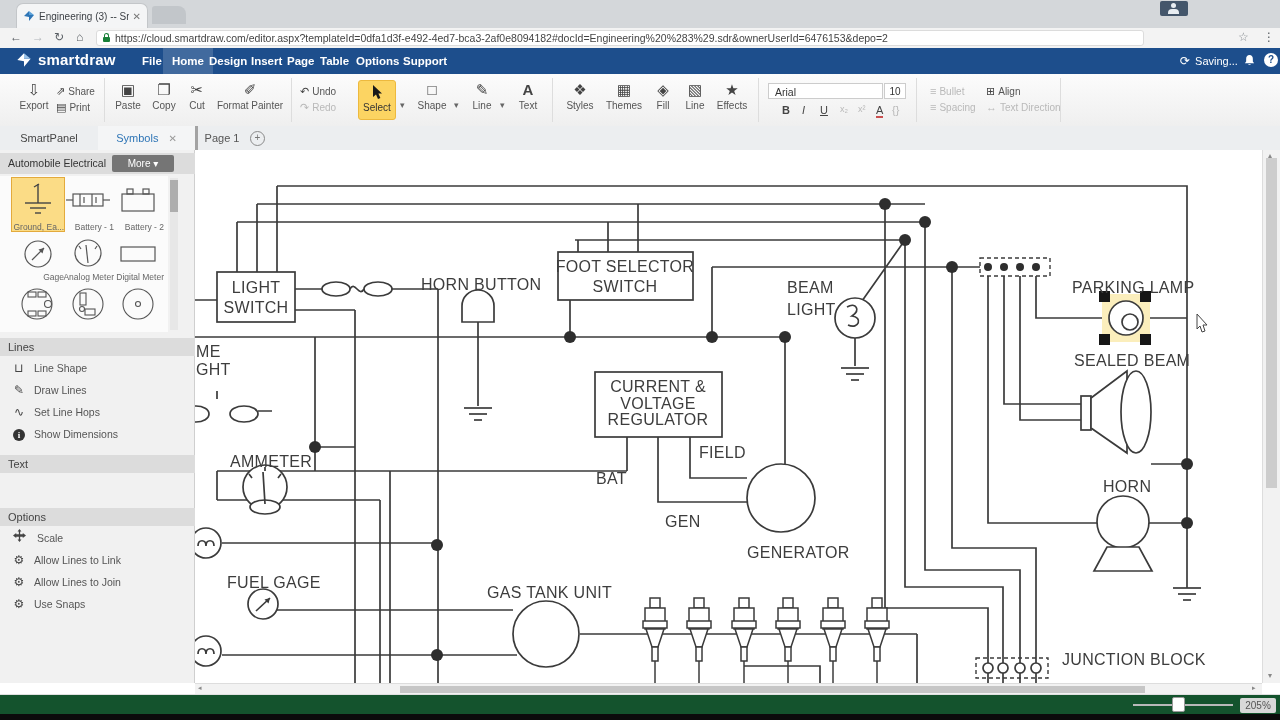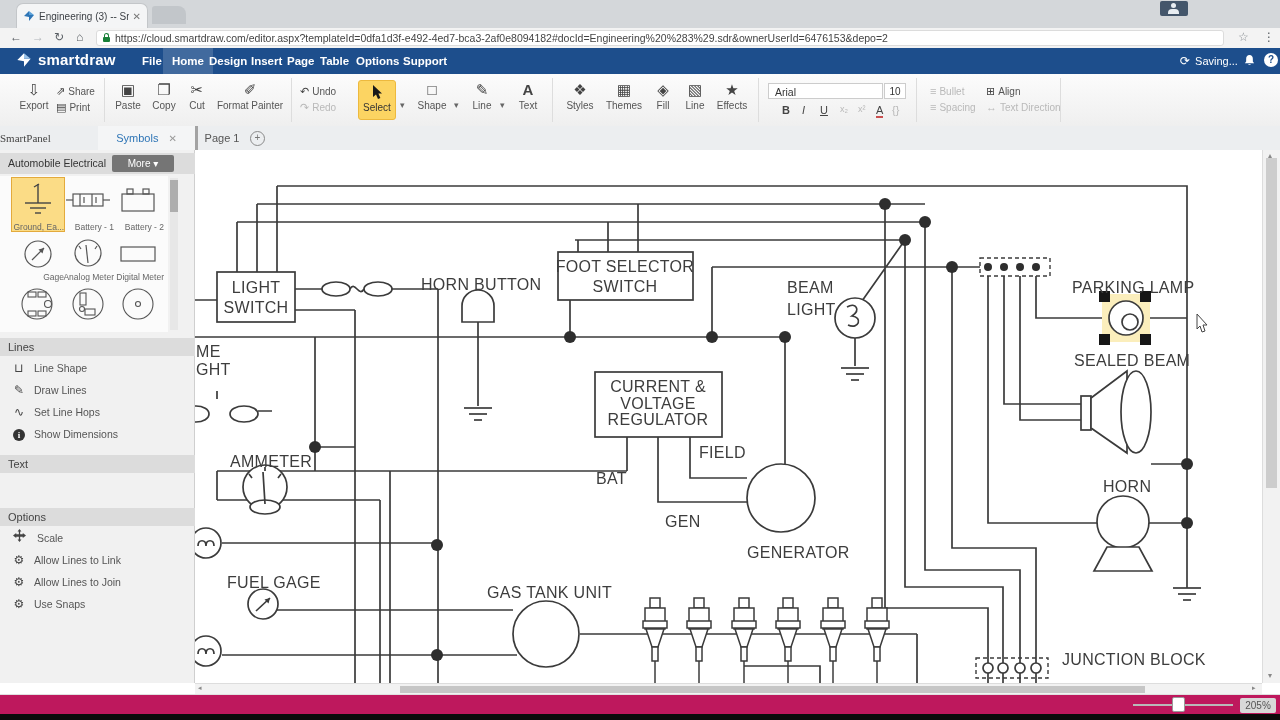--- a/index.html
+++ b/index.html
@@ -13,21 +13,21 @@
        display:flex;align-items:center;padding:0 6px;box-sizing:border-box;border:1px solid #c3c6c9;border-bottom:none;}
   #tab .title{font-size:10px;color:#3b3f44;white-space:nowrap;overflow:hidden;flex:1;margin:0 4px;}
   #tab .close{font-size:10px;color:#777;}
   #newtab{left:152px;top:6px;width:34px;height:18px;background:#c2c6ca;border-radius:3px 8px 0 0;}
   #profilechip{left:1160px;top:1px;width:28px;height:15px;background:#44566b;border-radius:2px;}
   #profilechip .head{position:absolute;left:11px;top:2px;width:5px;height:5px;border-radius:50%;background:#e8edf2;}
   #profilechip .bod{position:absolute;left:8px;top:8px;width:11px;height:5px;border-radius:4px 4px 0 0;background:#e8edf2;}
   #urlbar{left:0;top:28px;width:1280px;height:20px;background:#f3f3f3;border-bottom:1px solid #c9c9c9;}
   .navico{top:30px;font-size:12px;color:#5a5f64;}
   .navico.dis{color:#b3b7bb;}
-  #omnibox{left:96px;top:30px;width:1128px;height:16px;background:#fff;border:1px solid #dcdcdc;border-radius:3px;
+  #omnibox{left:96px;top:30px;width:1048px;height:16px;background:#fff;border:1px solid #dcdcdc;border-radius:3px;
       display:flex;align-items:center;padding:0 6px;box-sizing:border-box;}
   #padlock{width:7px;height:5px;background:#188038;border-radius:1px;position:relative;margin-right:5px;margin-top:3px;}
   #padlock:before{content:"";position:absolute;left:1px;top:-4px;width:3px;height:4px;border:1.4px solid #188038;border-bottom:none;border-radius:3px 3px 0 0;}
   #urltext{font-size:10.5px;color:#444;white-space:nowrap;overflow:hidden;}
   #star{left:1238px;top:30px;font-size:12px;color:#8a8f94;}
   #dots{left:1263px;top:30px;font-size:12px;color:#5a5f64;}
 
   
   #appheader{left:0;top:48px;width:1280px;height:26px;background:#1d4e8c;}
   #logo{left:16px;top:51px;display:flex;align-items:center;}
@@ -52,21 +52,21 @@
      border-radius:3px;text-align:center;font-size:10px;color:#333;box-sizing:border-box;padding-top:3px;}
   .caret{position:absolute;top:26px;font-size:9px;color:#666;}
   #fontbox{position:absolute;left:768px;top:9px;width:115px;height:16px;background:#fff;border:1px solid #ccc;
      font-size:10.5px;color:#333;line-height:16px;padding-left:6px;box-sizing:border-box;}
   #sizebox{position:absolute;left:884px;top:9px;width:22px;height:16px;background:#fff;border:1px solid #ccc;
      font-size:10px;color:#333;line-height:16px;text-align:center;box-sizing:border-box;}
   .fmt{position:absolute;top:30px;font-size:11px;color:#444;}
 
   
   #doctabs{left:0;top:126px;width:1280px;height:24px;background:#eceef0;border-bottom:1px solid #d5d5d5;}
-  #tab-smartpanel{left:0;top:126px;width:98px;height:24px;line-height:24px;text-align:left;font-size:11px;color:#444;border-right:1px solid #8b5cf6;font-family:Liberation Serif, serif;}
+  #tab-smartpanel{left:0;top:126px;width:98px;height:24px;line-height:24px;text-align:center;font-size:11px;color:#444;border-right:1px solid #8b5cf6;}
   #tab-symbols{left:98px;top:126px;width:97px;height:24px;line-height:24px;background:#f4f5f6;font-size:11px;color:#2e75b6;text-align:center;border-right:3px solid #a3a3a3;}
   #tab-symbols .x{color:#999;margin-left:10px;font-size:10px;}
   #tab-page1{left:196px;top:126px;width:52px;height:24px;line-height:24px;text-align:center;font-size:11px;color:#555;}
   #addpage{left:250px;top:131px;width:13px;height:13px;border:1px solid #8a8a8a;border-radius:50%;color:#777;
      font-size:10px;line-height:12px;text-align:center;}
 
   
   #sidepanel{left:0;top:150px;width:195px;height:533px;background:#f1f1f1;border-right:1px solid #cfcfcf;box-sizing:border-box;}
   .phead{position:absolute;left:0;width:195px;height:18px;background:#dcdcdc;font-size:11px;color:#444;
      line-height:18px;padding-left:8px;box-sizing:border-box;}
@@ -89,21 +89,21 @@
      font-size:9px;line-height:12px;text-align:center;font-weight:bold;margin-left:13px;margin-right:9px;font-family:"Liberation Serif",serif;}
 
   
   #canvas{left:195px;top:150px;width:1067px;height:533px;background:#fff;}
   #vscroll{left:1262px;top:150px;width:18px;height:533px;background:#f2f2f2;border-left:1px solid #ddd;box-sizing:border-box;}
   #vthumb{position:absolute;left:3px;top:8px;width:11px;height:330px;background:#cdcdcd;}
   .varr{position:absolute;left:5px;font-size:8px;color:#888;}
   #hscroll{left:195px;top:683px;width:1067px;height:11px;background:#f2f2f2;border-top:1px solid #ddd;box-sizing:border-box;}
   #hthumb{position:absolute;left:205px;top:2px;width:745px;height:7px;background:#c6c6c6;}
   .harr{position:absolute;top:0px;font-size:7px;color:#888;}
-  #statusbar{left:0;top:694px;width:1280px;height:20px;background:#be185d;border-top:1px solid #e0e0e0;box-sizing:border-box;}
+  #statusbar{left:0;top:694px;width:1280px;height:20px;background:#14532d;border-top:1px solid #e0e0e0;box-sizing:border-box;}
   #ztrack{position:absolute;left:1133px;top:9px;width:100px;height:2px;background:#b9b9b9;}
   #zthumb{position:absolute;left:1172px;top:2px;width:13px;height:15px;background:#fff;border:1px solid #999;border-radius:2px;box-sizing:border-box;}
   #zbadge{position:absolute;left:1240px;top:3px;width:36px;height:15px;background:#d8d8d8;border-radius:2px;
      font-size:10px;color:#555;text-align:center;line-height:15px;}
   #taskbar{left:0;top:714px;width:1280px;height:6px;background:#0b0b0b;}
 
   
   svg text{font-family:"Liberation Sans","DejaVu Sans",sans-serif;font-size:16px;fill:#3d3d3d;letter-spacing:.3px;}
   .w{stroke:#3b3b3b;stroke-width:1.7;fill:none;}
   .shape{stroke:#3b3b3b;stroke-width:1.7;fill:#fff;}

